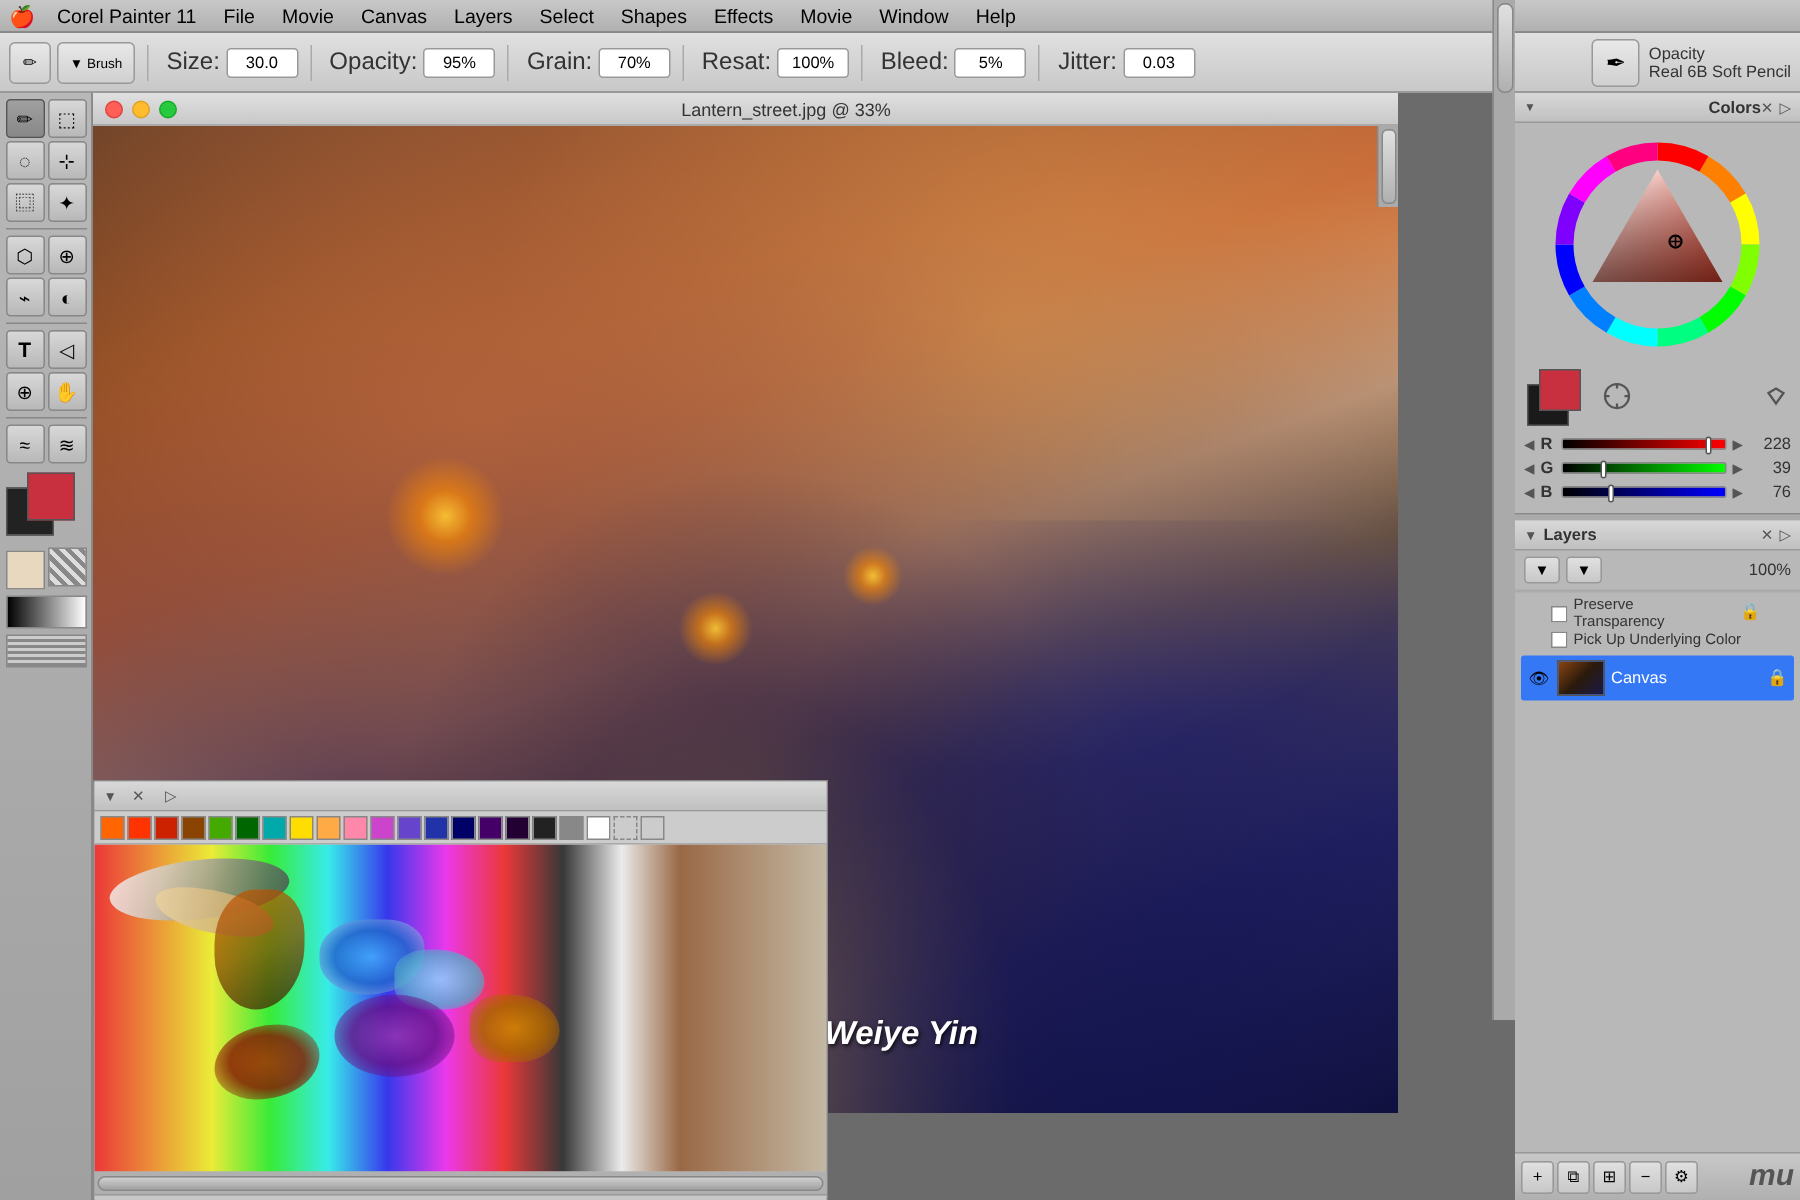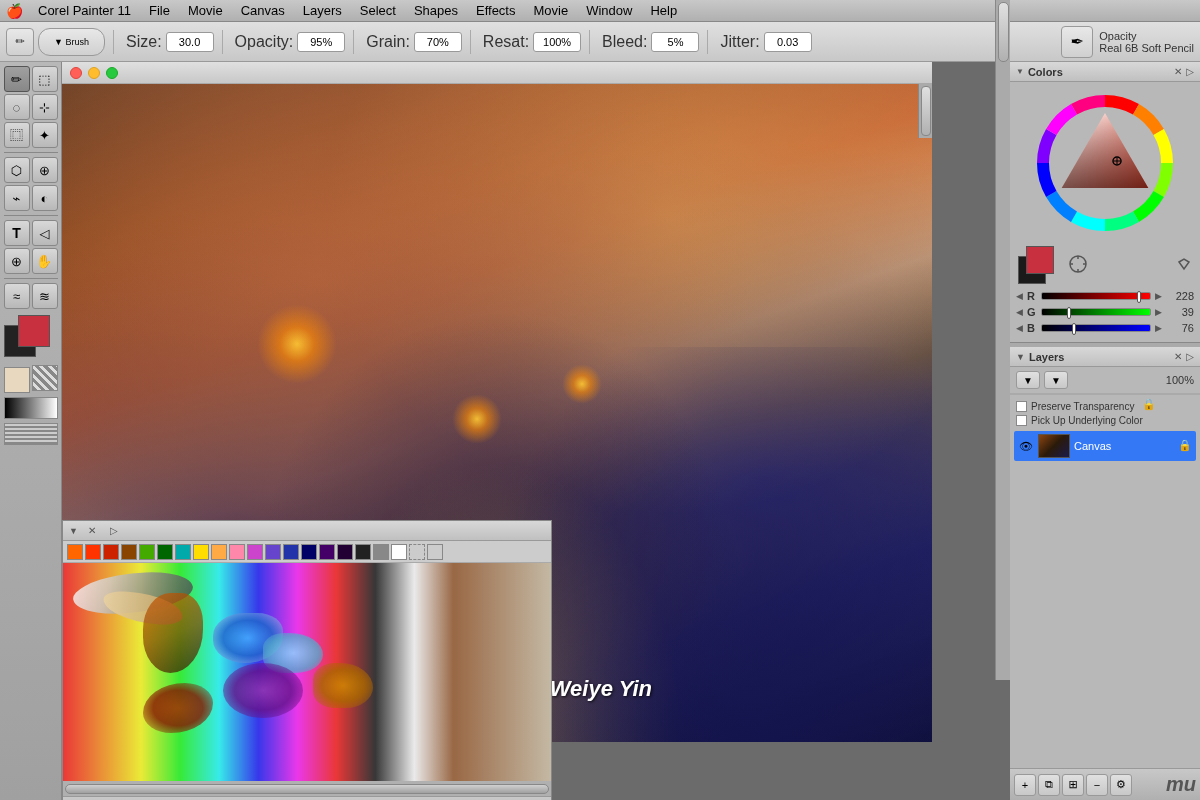--- a/index.html
+++ b/index.html
@@ -408,20 +408,21 @@
     .triangle-marker {
       font-size: 8px;
       color: #555;
       margin-right: 4px;
     }
     .colors-title {
       flex: 1;
       font-size: 11px;
       font-weight: 600;
       color: #333;
+      text-align: right;
     }
     .color-wheel-area {
       display: flex;
       justify-content: center;
       padding: 6px 0 4px 0;
     }
     
     .color-wheel-container {
       position: relative;
       width: 150px;
@@ -524,21 +525,21 @@
       justify-content: center;
       cursor: pointer;
       font-size: 10px;
     }
     .layer-opacity {
       margin-left: auto;
       font-size: 11px;
       color: #333;
     }
     .layers-options {
-      padding: 2px 6px;
+      padding: 2px 24px;
     }
     .layer-checkbox-row {
       display: flex;
       align-items: center;
       gap: 4px;
       margin: 1px 0;
     }
     .layer-checkbox {
       width: 11px;
       height: 11px;
@@ -663,21 +664,21 @@
   <div class="menu-item">Select</div>
   <div class="menu-item">Shapes</div>
   <div class="menu-item">Effects</div>
   <div class="menu-item">Movie</div>
   <div class="menu-item">Window</div>
   <div class="menu-item">Help</div>
 </div>
 
 <div id="toolbar">
   <div class="toolbar-btn">✏</div>
-  <div class="toolbar-btn" style="width:67px; font-size:9px;border-radius:12px;">▼ Brush</div>
+  <div class="toolbar-btn" style="width:52px; font-size:9px;">▼ Brush</div>
   <div class="toolbar-sep"></div>
   <span class="toolbar-label">Size:</span>
   <input class="toolbar-input" type="text" value="30.0" style="">
   <div class="toolbar-sep"></div>
   <span class="toolbar-label">Opacity:</span>
   <input class="toolbar-input" type="text" value="95%" style="">
   <div class="toolbar-sep"></div>
   <span class="toolbar-label">Grain:</span>
   <input class="toolbar-input" type="text" value="70%" style="">
   <div class="toolbar-sep"></div>
@@ -749,20 +750,21 @@
     <div class="weave-swatch"></div>
   </div>
 
   <div id="center">
 
     <div id="canvas-window">
       <div class="window-titlebar">
         <div class="win-btn win-btn-close"></div>
         <div class="win-btn win-btn-min"></div>
         <div class="win-btn win-btn-max"></div>
+        <div class="window-title">Lantern_street.jpg @ 33%</div>
       </div>
       <div class="canvas-content">
         <div class="painting">
           <div class="painting-bg"></div>
           <div class="arch-overlay"></div>
 
           <div class="lantern-glow" style="width:80px;height:80px;left:195px;top:220px;"></div>
           <div class="lantern-glow" style="width:50px;height:50px;left:390px;top:310px;"></div>
           <div class="lantern-glow" style="width:40px;height:40px;left:500px;top:280px;"></div>
 

